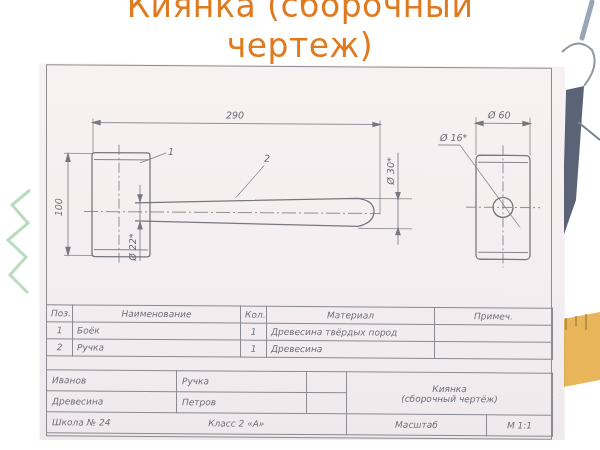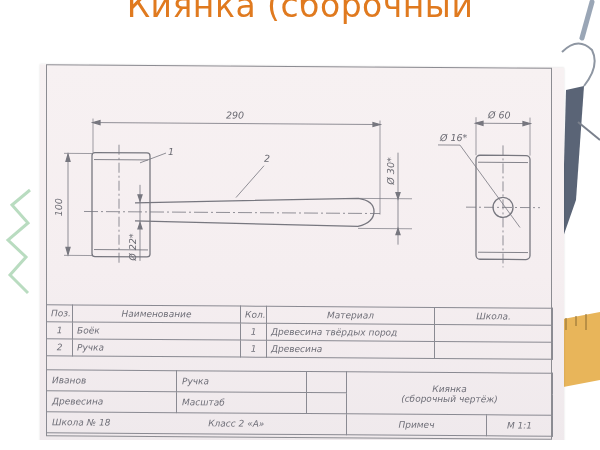--- a/index.html
+++ b/index.html
@@ -59,20 +59,21 @@
     .fade-bottom {
       position:absolute; left:0; top:440px; width:600px; height:10px;
       background:#ffffff; z-index:4;
     }
   </style>
 </head>
 <body>
 
 <div class="title">
   <span>Киянка (сборочный</span>
+  <span>чертеж)</span>
 </div>
 
 <svg class="deco-wave" width="40" height="120">
   <polyline points="30,5 12,20 28,38 8,55 26,72 10,90 28,108" fill="none" stroke="#b9dcc0" stroke-width="3"></polyline>
 </svg>
 
 <svg class="deco-right" width="52" height="450">
   <path d="M44,2 L34,38" stroke="#9aa6b6" stroke-width="5" stroke-linecap="round"></path>
   <path d="M14,52 Q30,36 44,50 Q52,66 36,86" fill="none" stroke="#8e96a2" stroke-width="2"></path>
   <polygon points="18,90 36,86 28,200 14,240" fill="#5a6476"></polygon>
@@ -158,21 +159,21 @@
         <col style="width:26px">
         <col style="width:168px">
         <col style="width:118px">
     </colgroup>
     <tbody>
         <tr>
       <td>Поз.</td>
       <td class="c">Наименование</td>
       <td>Кол.</td>
       <td class="c">Материал</td>
-      <td class="c">Школа.</td>
+      <td class="c">Примеч.</td>
     </tr>
     <tr>
       <td class="c">1</td>
       <td>Боёк</td>
       <td class="c">1</td>
       <td>Древесина твёрдых пород</td>
       <td></td>
     </tr>
     <tr>
       <td class="c">2</td>
@@ -197,29 +198,29 @@
       <td>Иванов</td>
       <td>Ручка</td>
       <td></td>
       <td class="c" colspan="2" rowspan="2">
         <div>Киянка</div>
         <div>(сборочный чертёж)</div>
       </td>
     </tr>
     <tr>
       <td>Древесина</td>
-      <td>Масштаб</td>
+      <td>Петров</td>
       <td></td>
     </tr>
     <tr>
       <td colspan="3">
-        <span>Школа № 18</span>
+        <span>Школа № 24</span>
         <span style="display:inline-block;width:92px"></span>
         <span>Класс 2 «А»</span>
       </td>
-      <td class="c">Примеч</td>
+      <td class="c">Масштаб</td>
       <td class="c">М 1:1</td>
     </tr>
   </tbody>
     </table>
 </div>
 
 <div class="fade-bottom"></div>
 
 </body></html>

